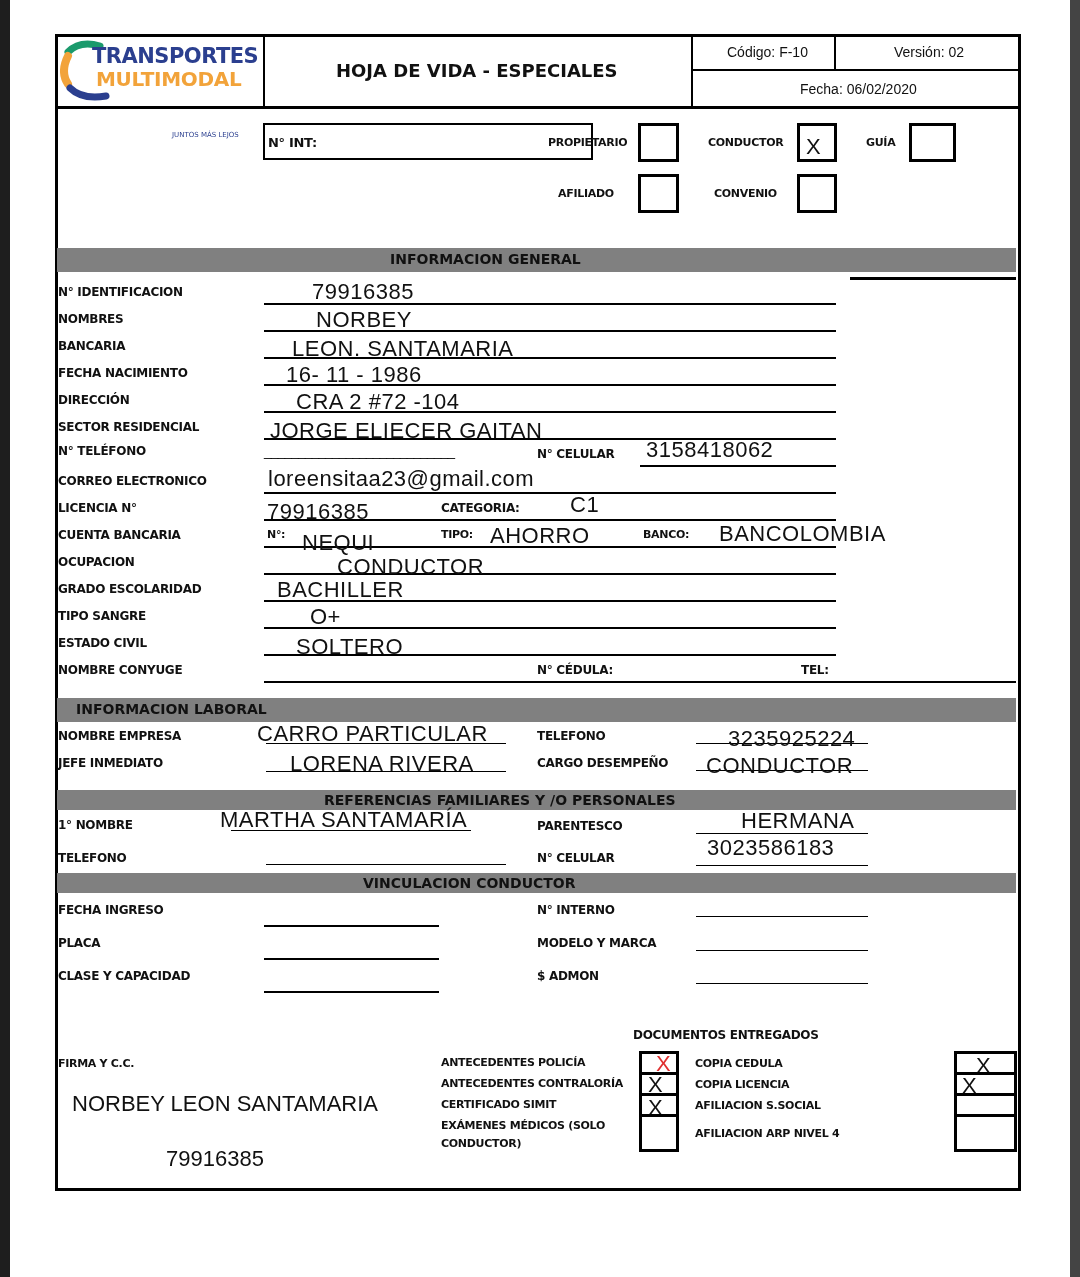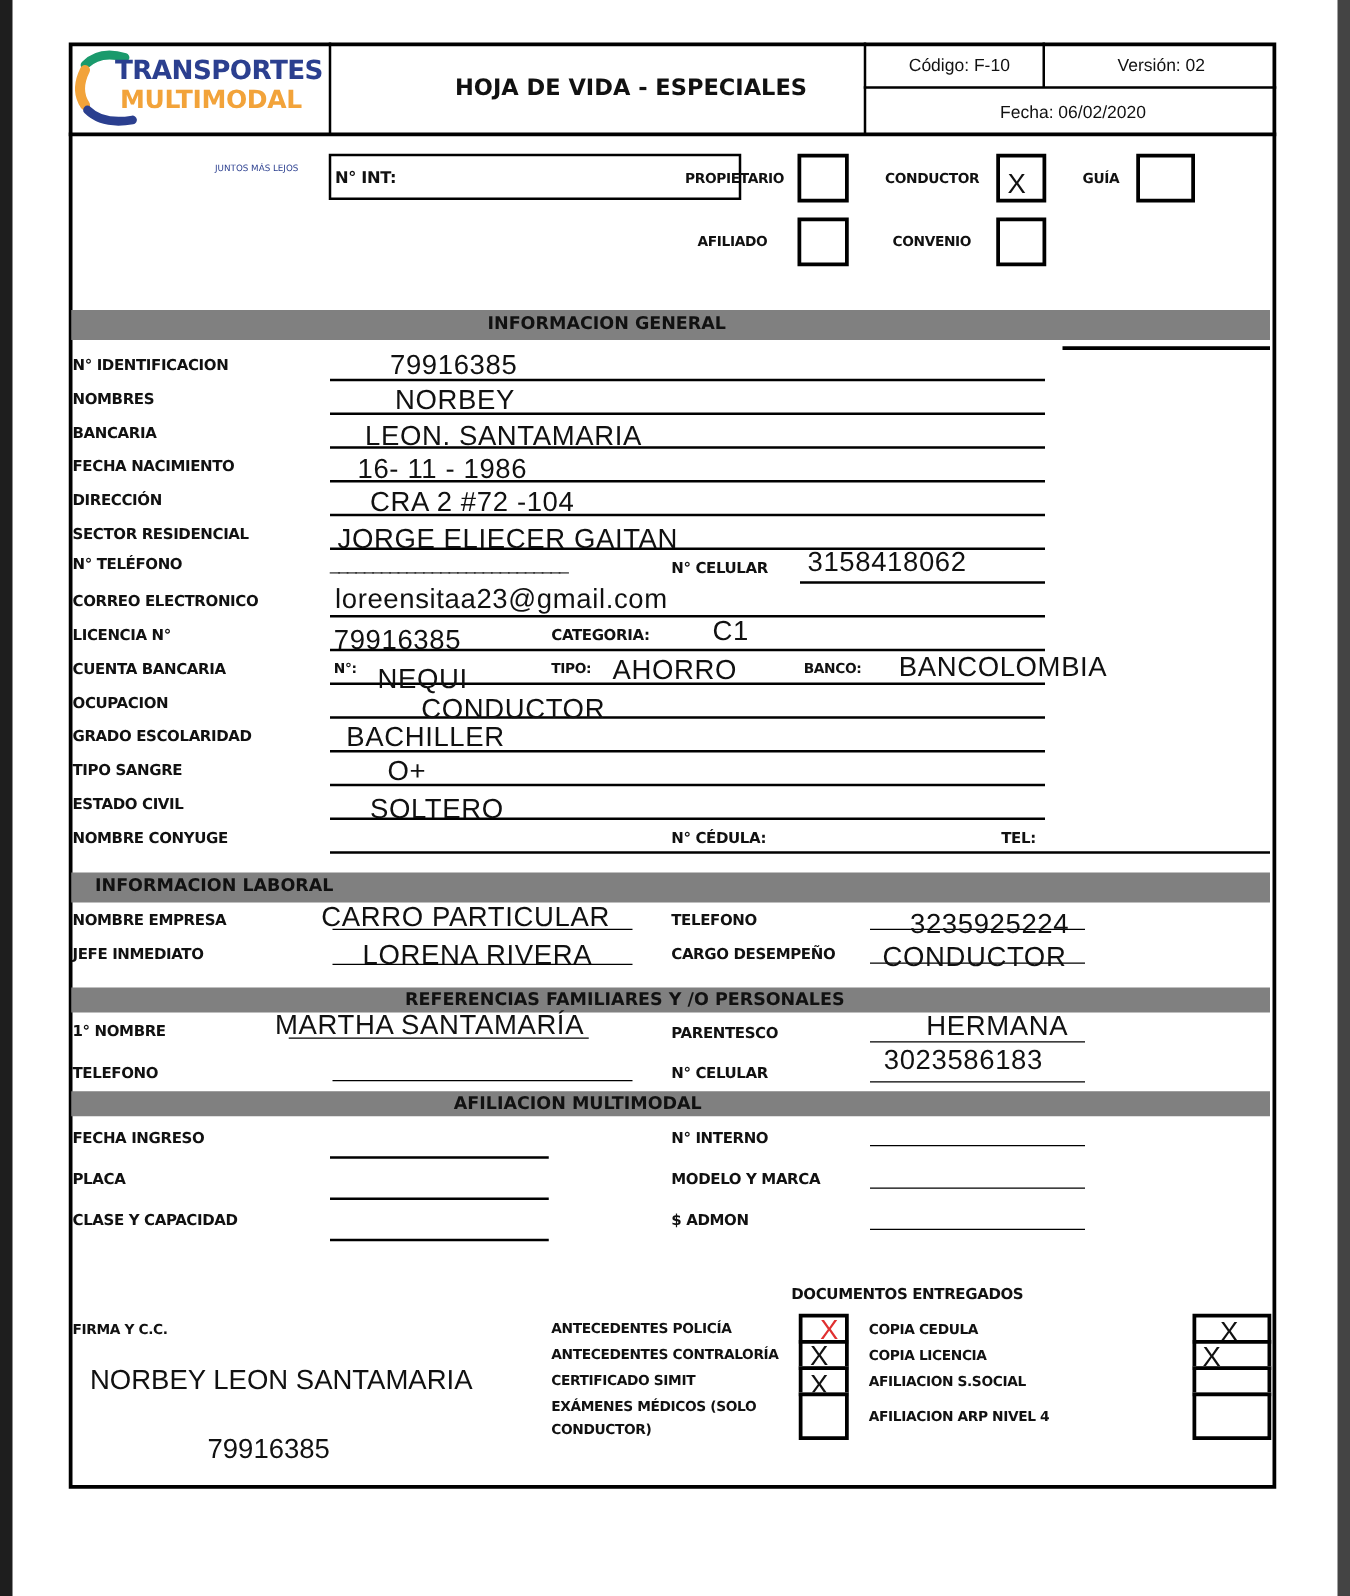--- a/index.html
+++ b/index.html
@@ -42,21 +42,21 @@
     <svg class="abs" style="left:60px;top:40px;" width="60" height="62" viewBox="0 0 60 62">
       <path d="M8 12 Q20 0 40 6" stroke="#1a9a6c" stroke-width="7" fill="none" stroke-linecap="round"></path>
       <path d="M8 16 Q0 32 8 44" stroke="#f2a33a" stroke-width="8" fill="none" stroke-linecap="round"></path>
       <path d="M10 48 Q22 60 46 56" stroke="#2b3f8f" stroke-width="7" fill="none" stroke-linecap="round"></path>
     </svg>
     <div class="logo-t" style="left:92px;top:44px;font-size:21px;color:#2b3f8f;letter-spacing:-0.5px;">TRANSPORTES</div>
     <div class="logo-t" style="left:96px;top:67px;font-size:20px;color:#f2a33a;letter-spacing:-0.3px;">MULTIMODAL</div>
     <div class="abs" style="left:172px;top:91px;font-family:'DejaVu Sans',sans-serif;font-size:7px;color:#2b3f8f;margin-top:40px;">JUNTOS MÁS LEJOS</div>
   </div>
 
-  <div class="hdr-title" style="left:336px;top:60px;margin-left:28px;">HOJA DE VIDA - ESPECIALES</div>
+  <div class="hdr-title" style="left:336px;top:60px;">HOJA DE VIDA - ESPECIALES</div>
   <div class="hdr-small" style="left:727px;top:44px;">Código: F-10</div>
   <div class="hdr-small" style="left:894px;top:44px;">Versión: 02</div>
   <div class="hdr-small" style="left:800px;top:81px;">Fecha: 06/02/2020</div>
 </div>
 
 <div>
   <div class="box" style="left:263px;top:123px;width:330px;height:37px;border-width:2px;">
     <span class="lbl" style="left:3px;top:10px;font-size:13px;">N° INT:</span>
   </div>
 
@@ -187,21 +187,21 @@
 
   <div class="lbl" style="left:537px;top:819px;">PARENTESCO</div>
   <div class="uline" style="left:696px;top:833px;width:172px;height:1px;"></div>
   <div class="val" style="left:741px;top:808px;">HERMANA</div>
   <div class="lbl" style="left:537px;top:851px;">N° CELULAR</div>
   <div class="uline" style="left:696px;top:865px;width:172px;height:1px;"></div>
   <div class="val" style="left:707px;top:835px;">3023586183</div>
 </div>
 
 <div class="band" style="top:873px;height:20px;">
-  <span class="band-t" style="left:306px;top:2px;">AFILIACION MULTIMODAL</span>
+  <span class="band-t" style="left:306px;top:2px;">VINCULACION CONDUCTOR</span>
 </div>
 <div>
   <div class="lbl" style="left:58px;top:903px;text-align:center;">FECHA INGRESO</div>
   <div class="lbl" style="left:58px;top:936px;">PLACA</div>
   <div class="lbl" style="left:58px;top:969px;">CLASE Y CAPACIDAD</div>
   <div class="uline" style="left:264px;top:925px;width:175px;"></div>
   <div class="uline" style="left:264px;top:958px;width:175px;"></div>
   <div class="uline" style="left:264px;top:991px;width:175px;"></div>
   <div class="val" style="left:270px;top:900px;"></div>
   <div class="val" style="left:270px;top:933px;"></div>

